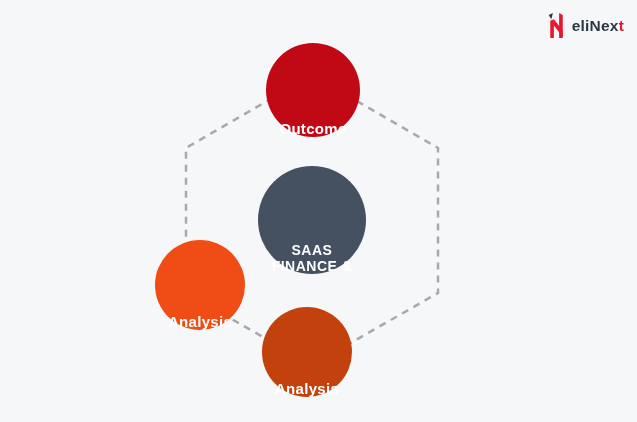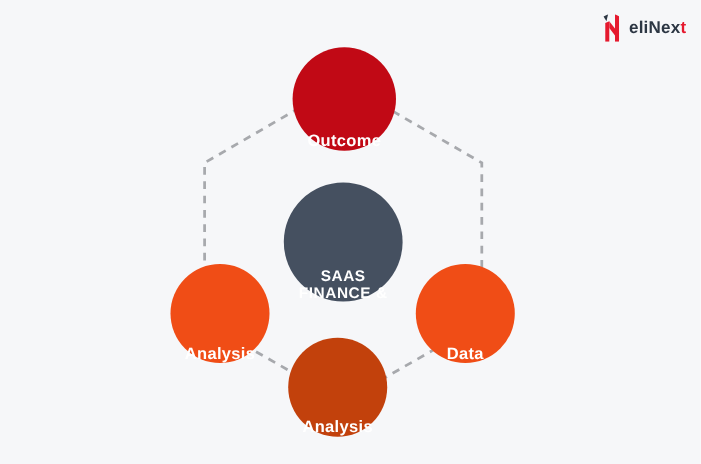--- a/index.html
+++ b/index.html
@@ -46,23 +46,20 @@
 
   <svg class="connectors" viewBox="0 0 637 422" xmlns="http://www.w3.org/2000/svg">
     <polygon points="312,75 438,148 438,293 312,365 186,293 186,148" fill="none" stroke-width="2.5" stroke-dasharray="7 6" style="stroke: rgb(167, 169, 173);"></polygon>
   </svg>
 
   <div class="node node-outcome" style="background: rgb(193, 9, 21);">
     <span class="node-label">Outcome</span>
   </div>
 
 
-  <div class="node node-data" style="background: rgb(240, 77, 22);">
-    <span class="node-label">Data</span>
-  </div>
 
   <div class="node node-analysis" style="background: #c2410c;">
     <span class="node-label">Analysis</span>
   </div>
 
   <div class="node node-insight" style="background: rgb(240, 77, 22);">
     <span class="node-label">Analysis</span>
   </div>
 
 

